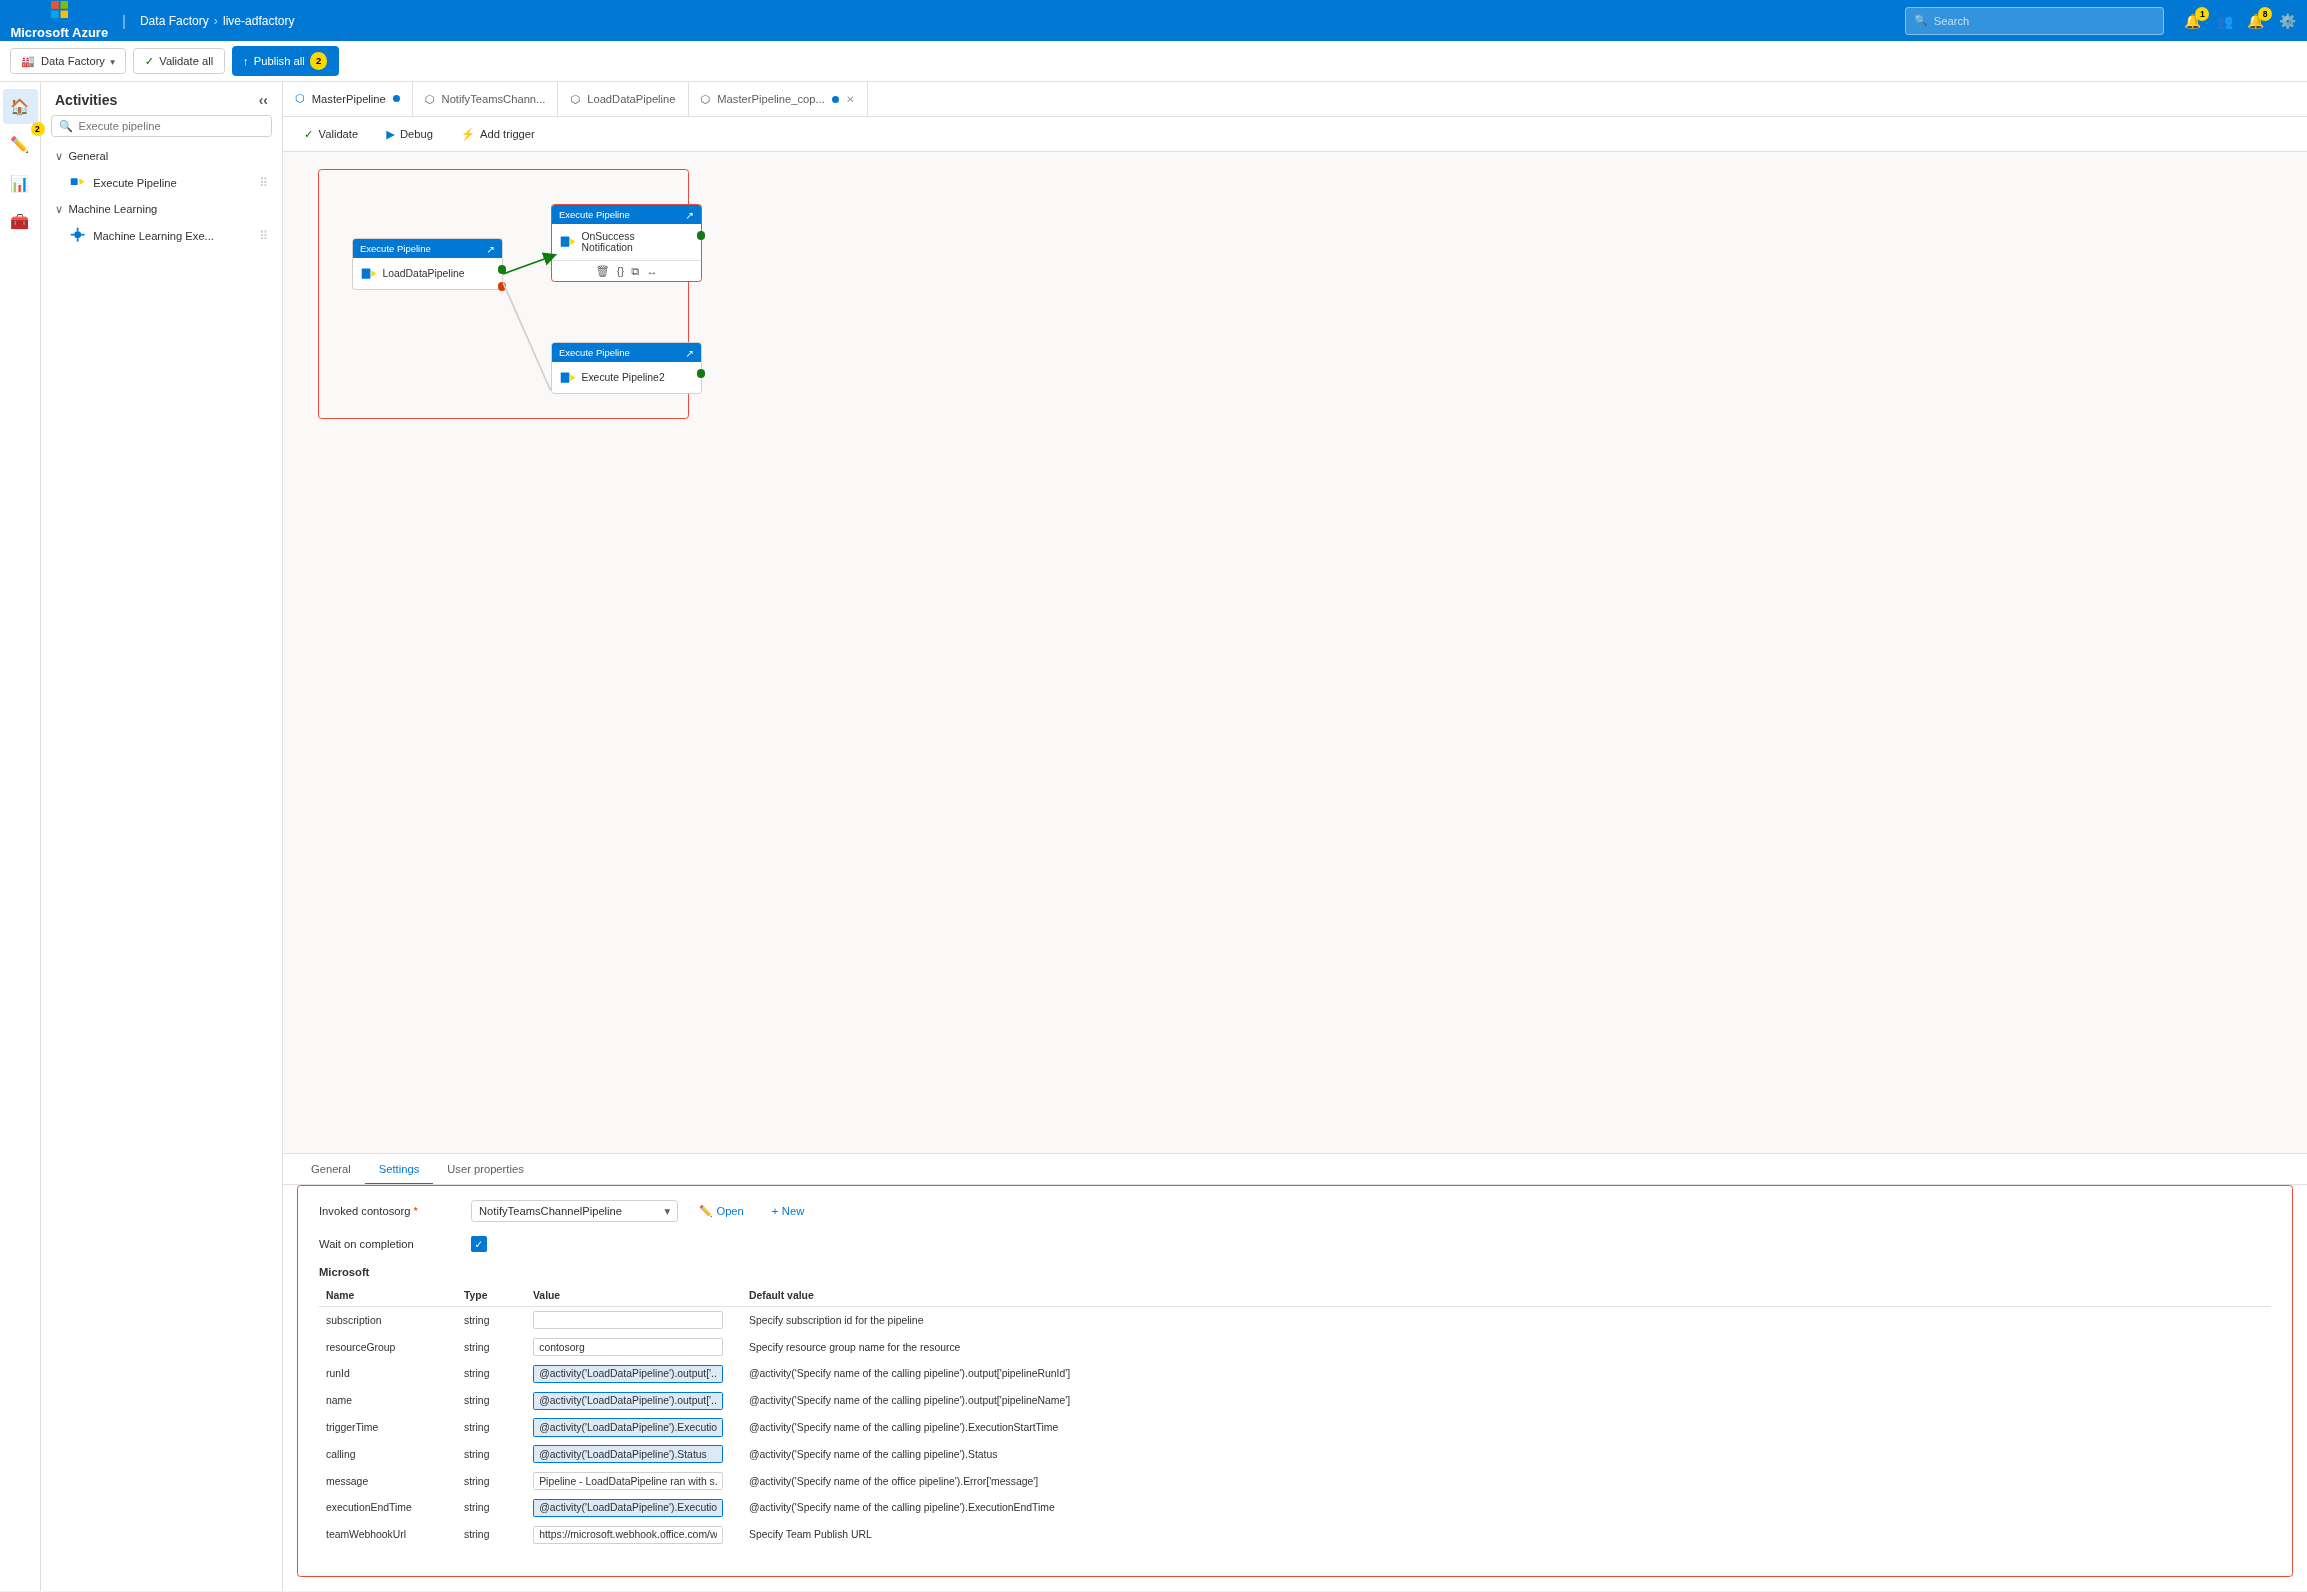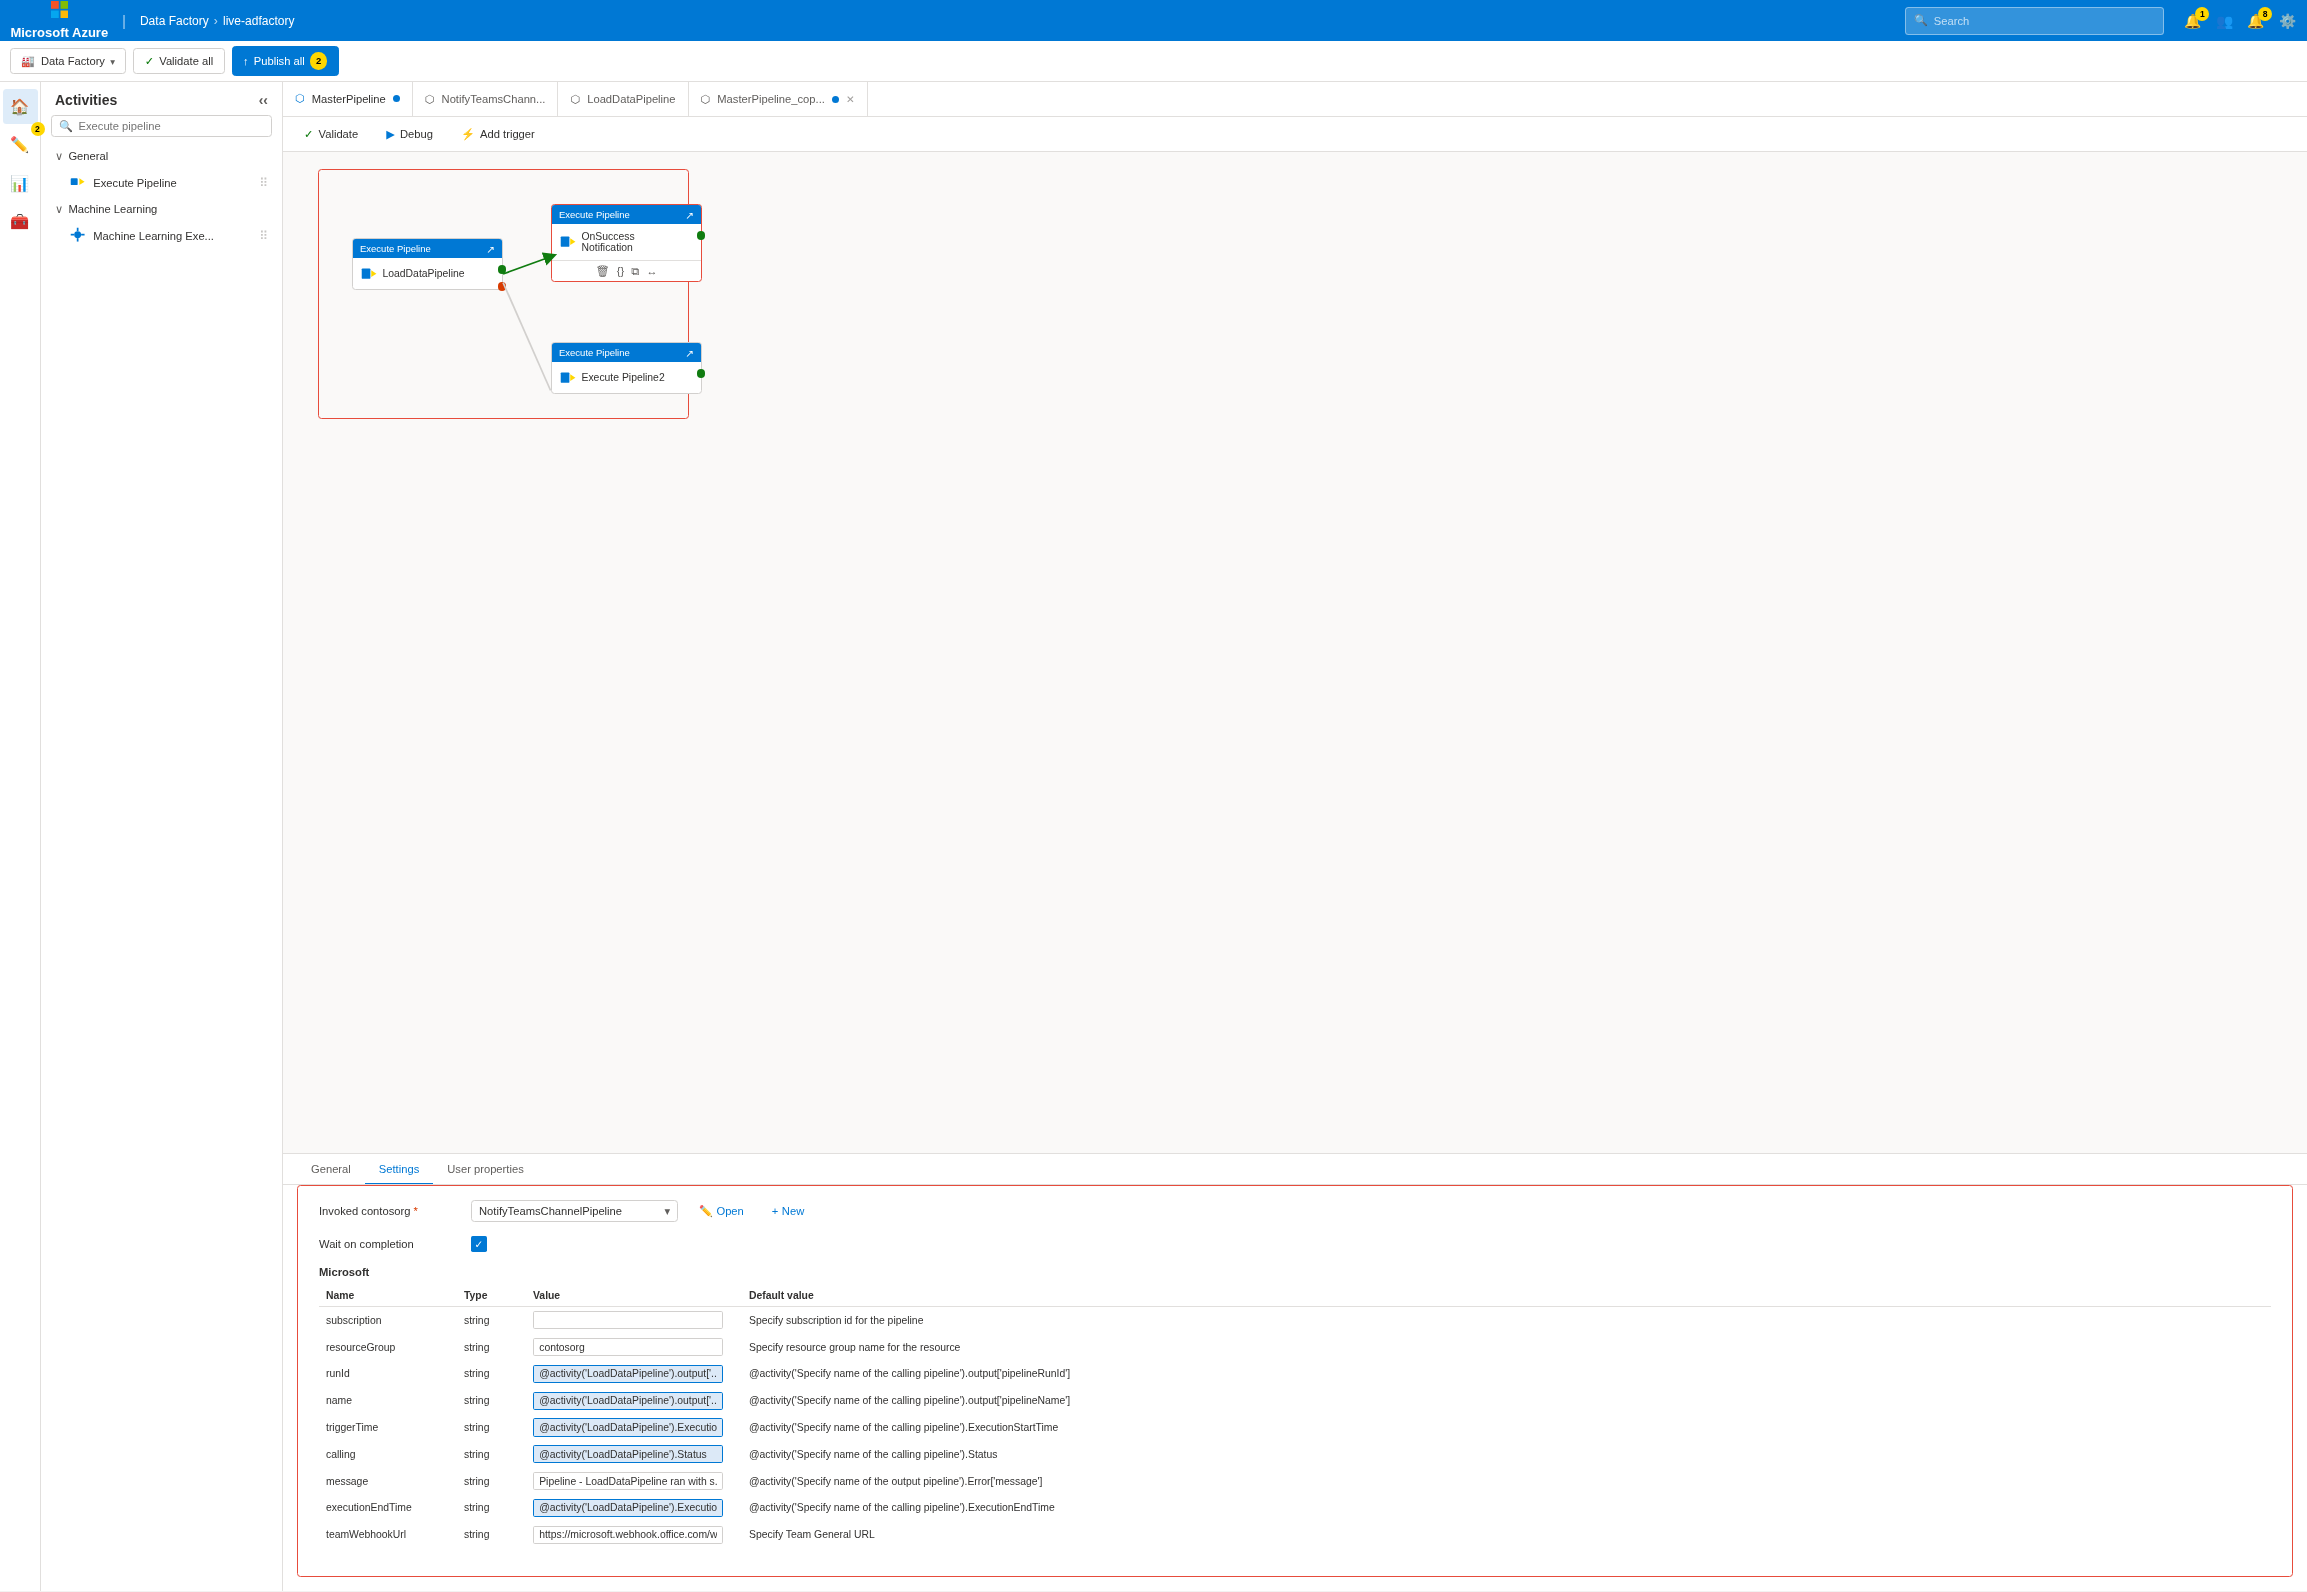--- a/index.html
+++ b/index.html
@@ -695,33 +695,33 @@
                   <tr>
                     <td>calling</td>
                     <td>string</td>
                     <td><input type="text" class="param-value-input expression" value="@activity('LoadDataPipeline').Status" style=""></td>
                     <td class="default-value-text">@activity('Specify name of the calling pipeline').Status</td>
                   </tr>
                   <tr>
                     <td>message</td>
                     <td>string</td>
                     <td><input type="text" class="param-value-input" value="Pipeline - LoadDataPipeline ran with s..." style=""></td>
-                    <td class="default-value-text">@activity('Specify name of the output pipeline').Error['message']</td>
+                    <td class="default-value-text">@activity('Specify name of the office pipeline').Error['message']</td>
                   </tr>
                   <tr>
                     <td>executionEndTime</td>
                     <td>string</td>
                     <td><input type="text" class="param-value-input expression" value="@activity('LoadDataPipeline').Executio..." style=""></td>
                     <td class="default-value-text">@activity('Specify name of the calling pipeline').ExecutionEndTime</td>
                   </tr>
                   <tr>
                     <td>teamWebhookUrl</td>
                     <td>string</td>
                     <td><input type="text" class="param-value-input" value="https://microsoft.webhook.office.com/w..." style=""></td>
-                    <td class="default-value-text">Specify Team General URL</td>
+                    <td class="default-value-text">Specify Team Publish URL</td>
                   </tr>
                 </tbody>
             </table>
           </div>
 
         </div>
       </div>
     </div>
 
   </div>

